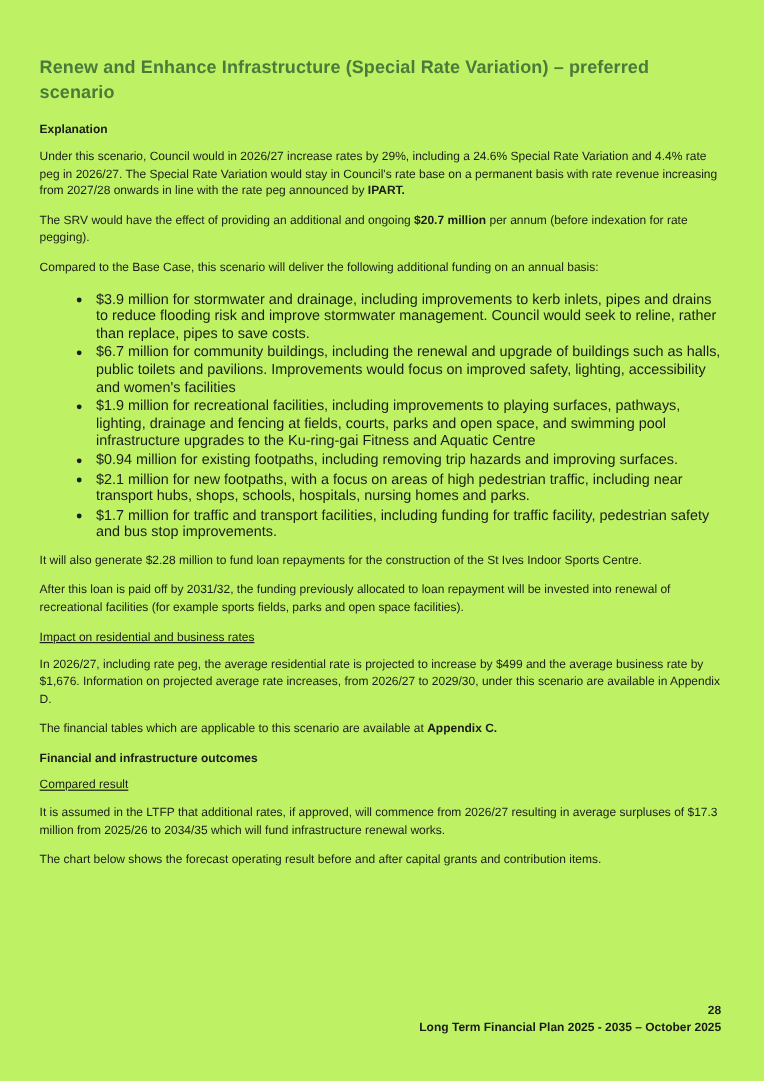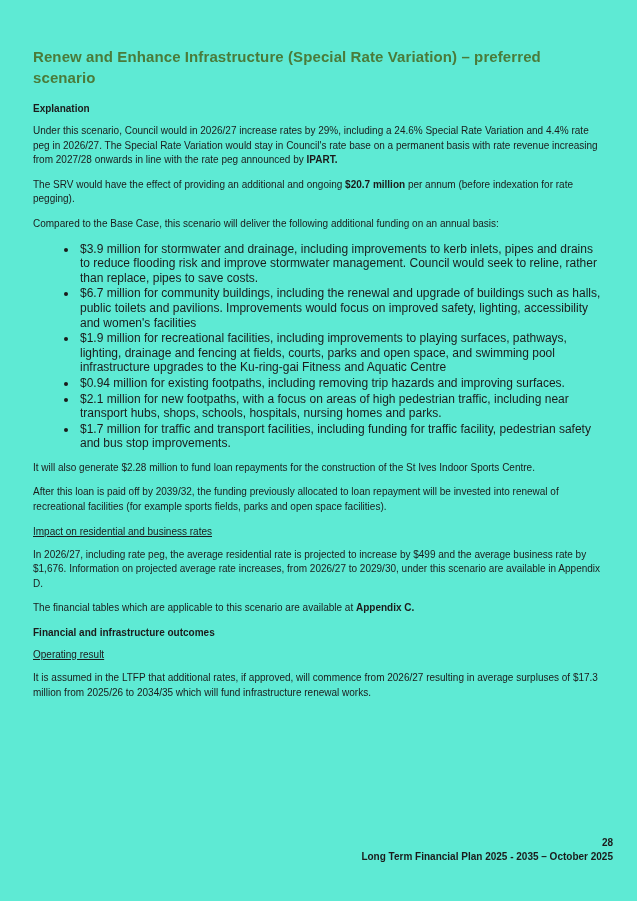--- a/index.html
+++ b/index.html
@@ -4,21 +4,21 @@
 <style>
   html, body { margin: 0; padding: 0; }
   body {
     width: 637px; height: 901px;
     background: #808080;
     font-family: "Liberation Sans", sans-serif;
   }
   .page {
     position: relative;
     width: 637px; height: 901px;
-    background: #5eead4;
+    background: #bef264;
     color: #1b1b1b;
     overflow: hidden;
   }
   .content {
     position: absolute;
     left: 33px; top: 46px;
     width: 570px;
   }
   .doc-title {
     color: #4a7b3a;
@@ -51,21 +51,21 @@
     font-size: 12px;
     line-height: 14.6px;
   }
   ul.funding-list li {
     margin: 0 0 1px 0;
     padding-left: 2px;
   }
   .bold-inline { font-weight: bold; }
   .footer {
     position: absolute;
-    right: 24px; bottom: 37px;
+    right: 36px; bottom: 37px;
     text-align: right;
     font-size: 10px;
     font-weight: bold;
     line-height: 14px;
     color: #1b1b1b;
   }
 </style>
 </head>
 <body>
 
@@ -86,34 +86,35 @@
       <li>$3.9 million for stormwater and drainage, including improvements to kerb inlets, pipes and drains to reduce flooding risk and improve stormwater management. Council would seek to reline, rather than replace, pipes to save costs.</li>
       <li>$6.7 million for community buildings, including the renewal and upgrade of buildings such as halls, public toilets and pavilions. Improvements would focus on improved safety, lighting, accessibility and women's facilities</li>
       <li>$1.9 million for recreational facilities, including improvements to playing surfaces, pathways, lighting, drainage and fencing at fields, courts, parks and open space, and swimming pool infrastructure upgrades to the Ku-ring-gai Fitness and Aquatic Centre</li>
       <li>$0.94 million for existing footpaths, including removing trip hazards and improving surfaces.</li>
       <li>$2.1 million for new footpaths, with a focus on areas of high pedestrian traffic, including near transport hubs, shops, schools, hospitals, nursing homes and parks.</li>
       <li>$1.7 million for traffic and transport facilities, including funding for traffic facility, pedestrian safety and bus stop improvements.</li>
     </ul>
 
     <p class="body-para">It will also generate $2.28 million to fund loan repayments for the construction of the St Ives Indoor Sports Centre.</p>
 
-    <p class="body-para">After this loan is paid off by 2039/32, the funding previously allocated to loan repayment will be invested into renewal of recreational facilities (for example sports fields, parks and open space facilities).</p>
+    <p class="body-para">After this loan is paid off by 2031/32, the funding previously allocated to loan repayment will be invested into renewal of recreational facilities (for example sports fields, parks and open space facilities).</p>
 
     <div class="subhead-underline">Impact on residential and business rates</div>
 
     <p class="body-para">In 2026/27, including rate peg, the average residential rate is projected to increase by $499 and the average business rate by $1,676. Information on projected average rate increases, from 2026/27 to 2029/30, under this scenario are available in Appendix D.</p>
 
     <p class="body-para"><span>The financial tables which are applicable to this scenario are available at </span><span class="bold-inline">Appendix C.</span></p>
 
     <div class="subhead-bold">Financial and infrastructure outcomes</div>
 
-    <div class="subhead-underline">Operating result</div>
+    <div class="subhead-underline">Compared result</div>
 
     <p class="body-para">It is assumed in the LTFP that additional rates, if approved, will commence from 2026/27 resulting in average surpluses of $17.3 million from 2025/26 to 2034/35 which will fund infrastructure renewal works.</p>
 
+    <p class="body-para">The chart below shows the forecast operating result before and after capital grants and contribution items.</p>
 
   </div>
 
   <div class="footer">
     <div>28</div>
     <div>Long Term Financial Plan 2025 - 2035 – October 2025</div>
   </div>
 </div>
 
 </body></html>

